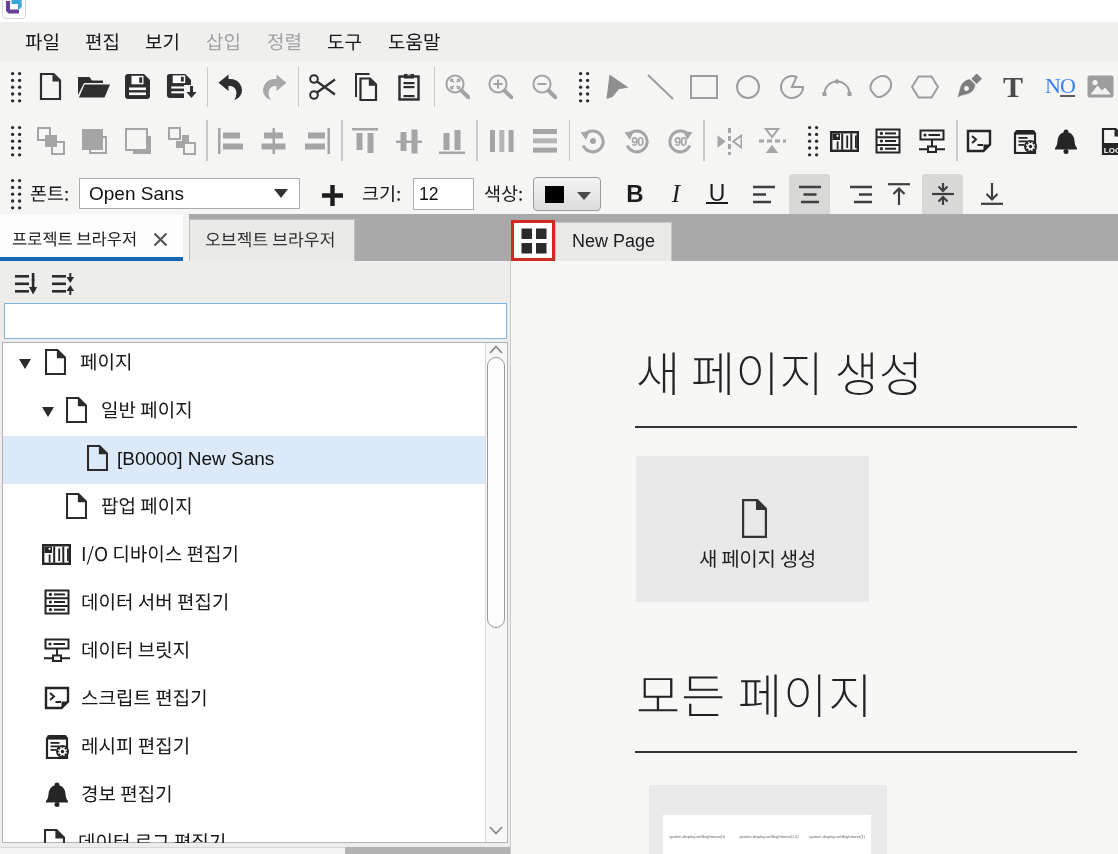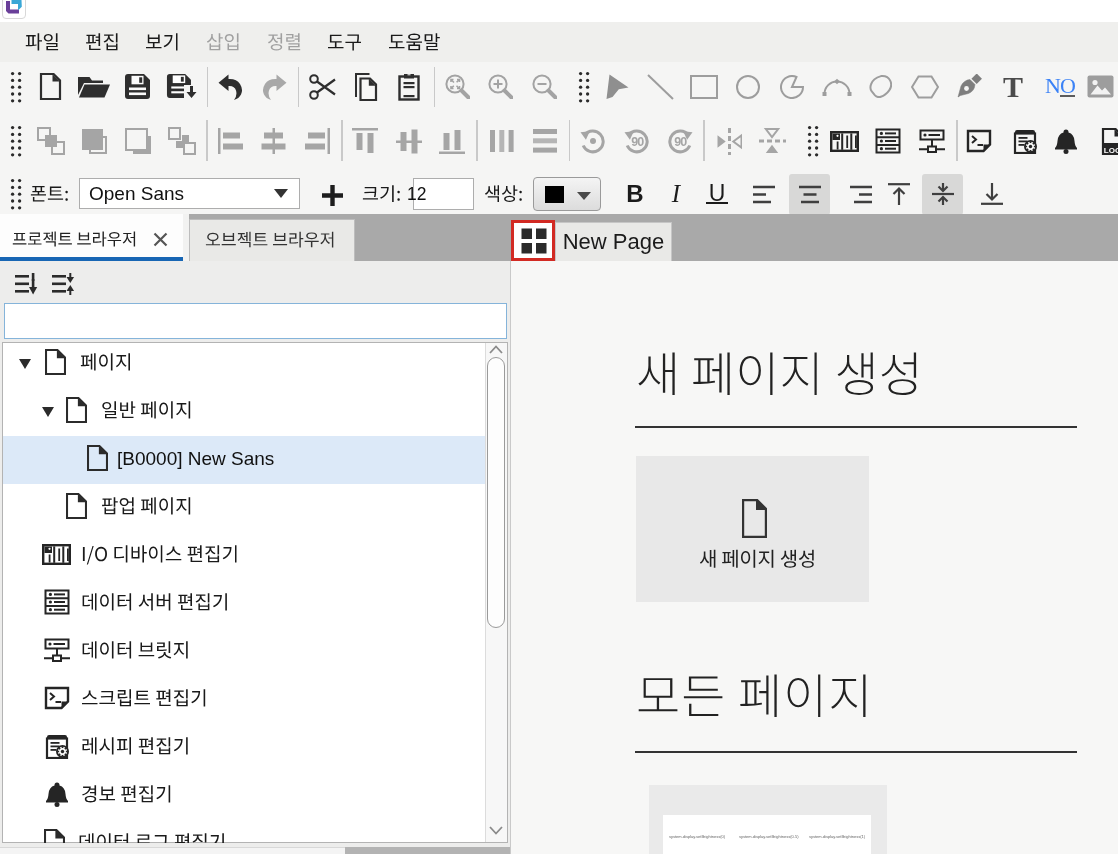--- a/index.html
+++ b/index.html
@@ -414,21 +414,21 @@
   </svg>
 <svg class="ab" style="left:321px;top:184px" width="23" height="23" viewBox="0 0 23 23">
     <path d="M11.5 1 L11.5 22 M1 11.5 L22 11.5" stroke="#1d1d1d" stroke-width="4.4"></path>
   </svg>
 <div style="position:absolute;left:362px;top:179.3px;line-height:0">
     <svg width="39" height="27" viewBox="0 0 39 27" xmlns="http://www.w3.org/2000/svg">
       <path transform="translate(0,21.5)" d="M2.7 -13.6H13.3V-12.3H2.7ZM0.9 -2.2H16.0V-0.9H0.9ZM12.7 -13.6H14.2V-11.5Q14.2 -10.3 14.2 -9.1Q14.1 -7.9 14.0 -6.5Q13.8 -5.1 13.5 -3.4L12.0 -3.5Q12.3 -5.1 12.5 -6.5Q12.6 -7.9 12.7 -9.1Q12.7 -10.3 12.7 -11.5ZM13.1 -9.0V-7.8L2.5 -7.2L2.3 -8.5Z M30.1 -15.3H31.7V1.4H30.1ZM25.2 -13.5H26.7Q26.7 -11.7 26.3 -10.0Q25.9 -8.3 25.0 -6.8Q24.0 -5.3 22.6 -4.0Q21.1 -2.7 19.0 -1.7L18.1 -2.9Q20.6 -4.1 22.1 -5.6Q23.7 -7.2 24.5 -9.1Q25.2 -11.0 25.2 -13.2ZM18.9 -13.5H25.9V-12.2H18.9Z M36.6 -7.2Q36.1 -7.2 35.7 -7.6Q35.4 -7.9 35.4 -8.5Q35.4 -9.1 35.7 -9.4Q36.1 -9.8 36.6 -9.8Q37.1 -9.8 37.5 -9.4Q37.8 -9.1 37.8 -8.5Q37.8 -7.9 37.5 -7.6Q37.1 -7.2 36.6 -7.2ZM36.6 0.2Q36.1 0.2 35.7 -0.1Q35.4 -0.5 35.4 -1.0Q35.4 -1.6 35.7 -2.0Q36.1 -2.3 36.6 -2.3Q37.1 -2.3 37.5 -2.0Q37.8 -1.6 37.8 -1.0Q37.8 -0.5 37.5 -0.1Q37.1 0.2 36.6 0.2Z" fill="#1a1a1a"></path>
     </svg>
   </div>
 <div class="ab" style="left:413px;top:178px;width:61px;height:32px;background:#fff;border:1px solid #adadad"></div>
-<div class="ab" style="left:407px;top:184px;font-size:17.5px;color:#111;font-family:'Liberation Sans'">12</div>
+<div class="ab" style="left:419px;top:184px;font-size:17.5px;color:#111;font-family:'Liberation Sans'">12</div>
 <div style="position:absolute;left:484px;top:179.3px;line-height:0">
     <svg width="39" height="27" viewBox="0 0 39 27" xmlns="http://www.w3.org/2000/svg">
       <path transform="translate(0,21.5)" d="M4.4 -14.3H5.6V-12.1Q5.6 -10.8 5.2 -9.6Q4.7 -8.3 3.9 -7.3Q3.0 -6.3 1.8 -5.8L0.9 -7.0Q2.0 -7.5 2.8 -8.3Q3.6 -9.1 4.0 -10.1Q4.4 -11.1 4.4 -12.1ZM4.7 -14.3H5.9V-12.1Q5.9 -11.1 6.3 -10.2Q6.7 -9.3 7.5 -8.5Q8.2 -7.8 9.3 -7.4L8.5 -6.2Q7.3 -6.7 6.4 -7.6Q5.6 -8.5 5.1 -9.7Q4.7 -10.8 4.7 -12.1ZM13.6 -15.3H15.0V-5.2H13.6ZM10.9 -10.9H14.0V-9.7H10.9ZM10.0 -15.0H11.4V-5.3H10.0ZM3.8 -4.3H15.0V1.4H13.5V-3.0H3.8Z M22.0 -14.4H23.3V-12.7Q23.3 -11.1 22.7 -9.7Q22.1 -8.3 21.1 -7.3Q20.1 -6.3 18.7 -5.8L17.9 -7.0Q19.1 -7.4 20.1 -8.3Q21.0 -9.2 21.5 -10.3Q22.0 -11.4 22.0 -12.7ZM22.3 -14.4H23.5V-12.6Q23.5 -11.8 23.8 -11.0Q24.1 -10.2 24.7 -9.5Q25.2 -8.8 26.0 -8.3Q26.7 -7.7 27.6 -7.4L26.8 -6.2Q25.5 -6.7 24.4 -7.7Q23.4 -8.6 22.9 -9.9Q22.3 -11.2 22.3 -12.6ZM29.4 -15.3H30.9V-5.1H29.4ZM30.5 -11.0H33.4V-9.7H30.5ZM25.6 -4.7Q27.3 -4.7 28.5 -4.3Q29.8 -4.0 30.4 -3.3Q31.1 -2.6 31.1 -1.6Q31.1 -0.7 30.4 0.0Q29.8 0.7 28.5 1.0Q27.3 1.4 25.6 1.4Q23.9 1.4 22.7 1.0Q21.4 0.7 20.8 0.0Q20.1 -0.7 20.1 -1.6Q20.1 -2.6 20.8 -3.3Q21.4 -4.0 22.7 -4.3Q23.9 -4.7 25.6 -4.7ZM25.6 -3.5Q24.4 -3.5 23.5 -3.3Q22.6 -3.0 22.1 -2.6Q21.6 -2.2 21.6 -1.6Q21.6 -1.1 22.1 -0.7Q22.6 -0.2 23.5 -0.0Q24.4 0.2 25.6 0.2Q26.8 0.2 27.7 -0.0Q28.6 -0.2 29.1 -0.7Q29.6 -1.1 29.6 -1.6Q29.6 -2.2 29.1 -2.6Q28.6 -3.0 27.7 -3.3Q26.8 -3.5 25.6 -3.5Z M36.6 -7.2Q36.1 -7.2 35.7 -7.6Q35.4 -7.9 35.4 -8.5Q35.4 -9.1 35.7 -9.4Q36.1 -9.8 36.6 -9.8Q37.1 -9.8 37.5 -9.4Q37.8 -9.1 37.8 -8.5Q37.8 -7.9 37.5 -7.6Q37.1 -7.2 36.6 -7.2ZM36.6 0.2Q36.1 0.2 35.7 -0.1Q35.4 -0.5 35.4 -1.0Q35.4 -1.6 35.7 -2.0Q36.1 -2.3 36.6 -2.3Q37.1 -2.3 37.5 -2.0Q37.8 -1.6 37.8 -1.0Q37.8 -0.5 37.5 -0.1Q37.1 0.2 36.6 0.2Z" fill="#1a1a1a"></path>
     </svg>
   </div>
 <div class="ab" style="left:533px;top:177px;width:68px;height:34px;background:linear-gradient(#f4f4f4,#dcdcdc);border:1px solid #9a9a9a;border-radius:4px"></div>
 <div class="ab" style="left:545px;top:186px;width:19px;height:17px;background:#000"></div>
 <svg class="ab" style="left:577px;top:192px" width="14" height="8" viewBox="0 0 14 8">
     <path d="M0 0 L14 0 L7 8 Z" fill="#4a4a4a"></path>
   </svg>
@@ -494,21 +494,21 @@
 <div class="ab" style="left:511px;top:220px;width:44px;height:41px;background:#fff;border:3.5px solid #d22a23"></div>
 <svg class="ab" style="left:520px;top:227px" width="28" height="28" viewBox="0 0 28 28">
 <g fill="#2b2b2b">
       <rect x="1.5" y="1.5" width="10.5" height="10.5"></rect>
       <rect x="16" y="1.5" width="10.5" height="10.5"></rect>
       <rect x="1.5" y="16" width="10.5" height="10.5"></rect>
       <rect x="16" y="16" width="10.5" height="10.5"></rect>
     </g>
   </svg>
 <div class="ab" style="left:555px;top:222px;width:117px;height:39px;background:#e9e9e7;border:1px solid #c6c6c6;border-bottom:none"></div>
-<div class="ab" style="left:555px;top:222px;width:117px;height:54px;line-height:39px;text-align:center;font-size:22px;color:#1b1b1b;font-family:'Liberation Sans'">New Page</div>
+<div class="ab" style="left:555px;top:222px;width:117px;height:54px;line-height:39px;text-align:center;font-size:18px;color:#1b1b1b;font-family:'Liberation Sans'">New Page</div>
 <div class="ab" style="left:0;top:261px;width:510px;height:593px;background:#ededec"></div>
 <svg class="ab" style="left:15.0px;top:272.5px" width="23" height="22" viewBox="0 0 23 22">
     <g fill="#2b2b2b">
       <rect x="0" y="2" width="14" height="2.6"></rect>
       <rect x="0" y="9.5" width="14" height="2.6"></rect>
       <rect x="0" y="17" width="14" height="2.6"></rect>
 <rect x="16.8" y="6" width="2.6" height="10"></rect>
       <path d="M14 14 L18.1 21.5 L22.2 14 Z"></path>
       <rect x="16.8" y="0" width="2.6" height="8"></rect>
     </g>

